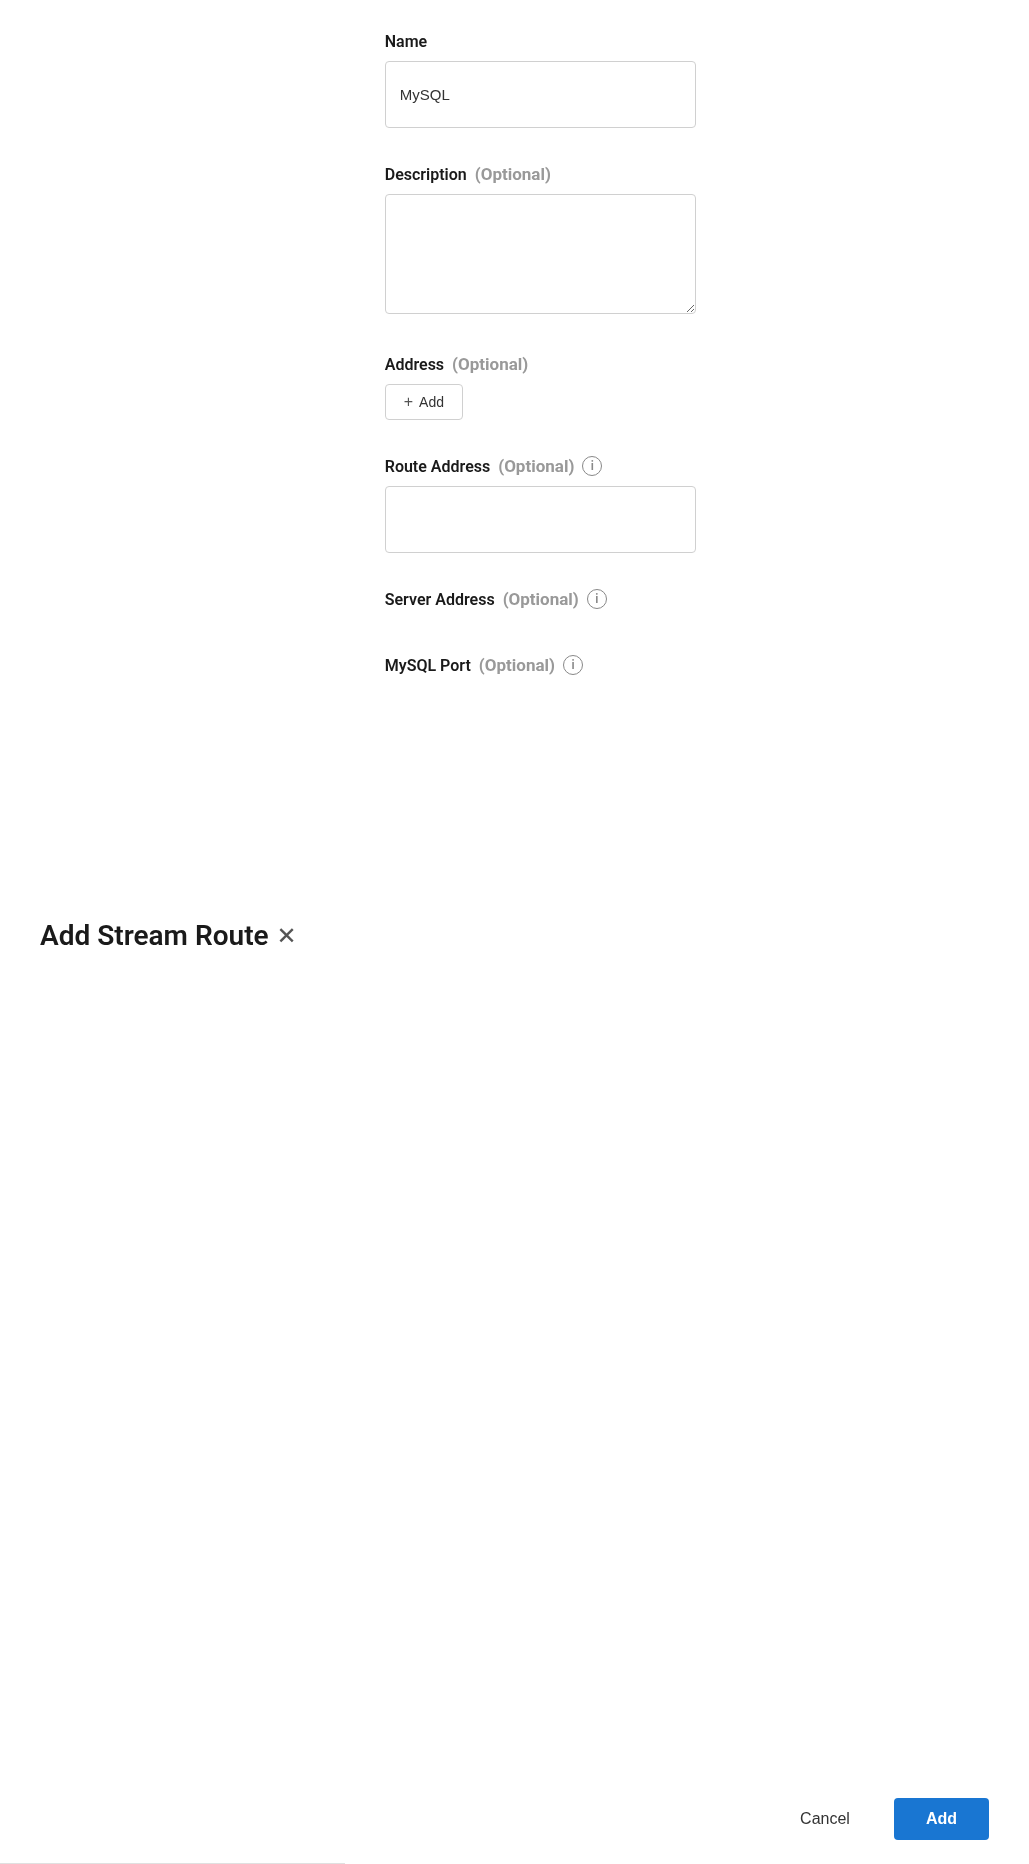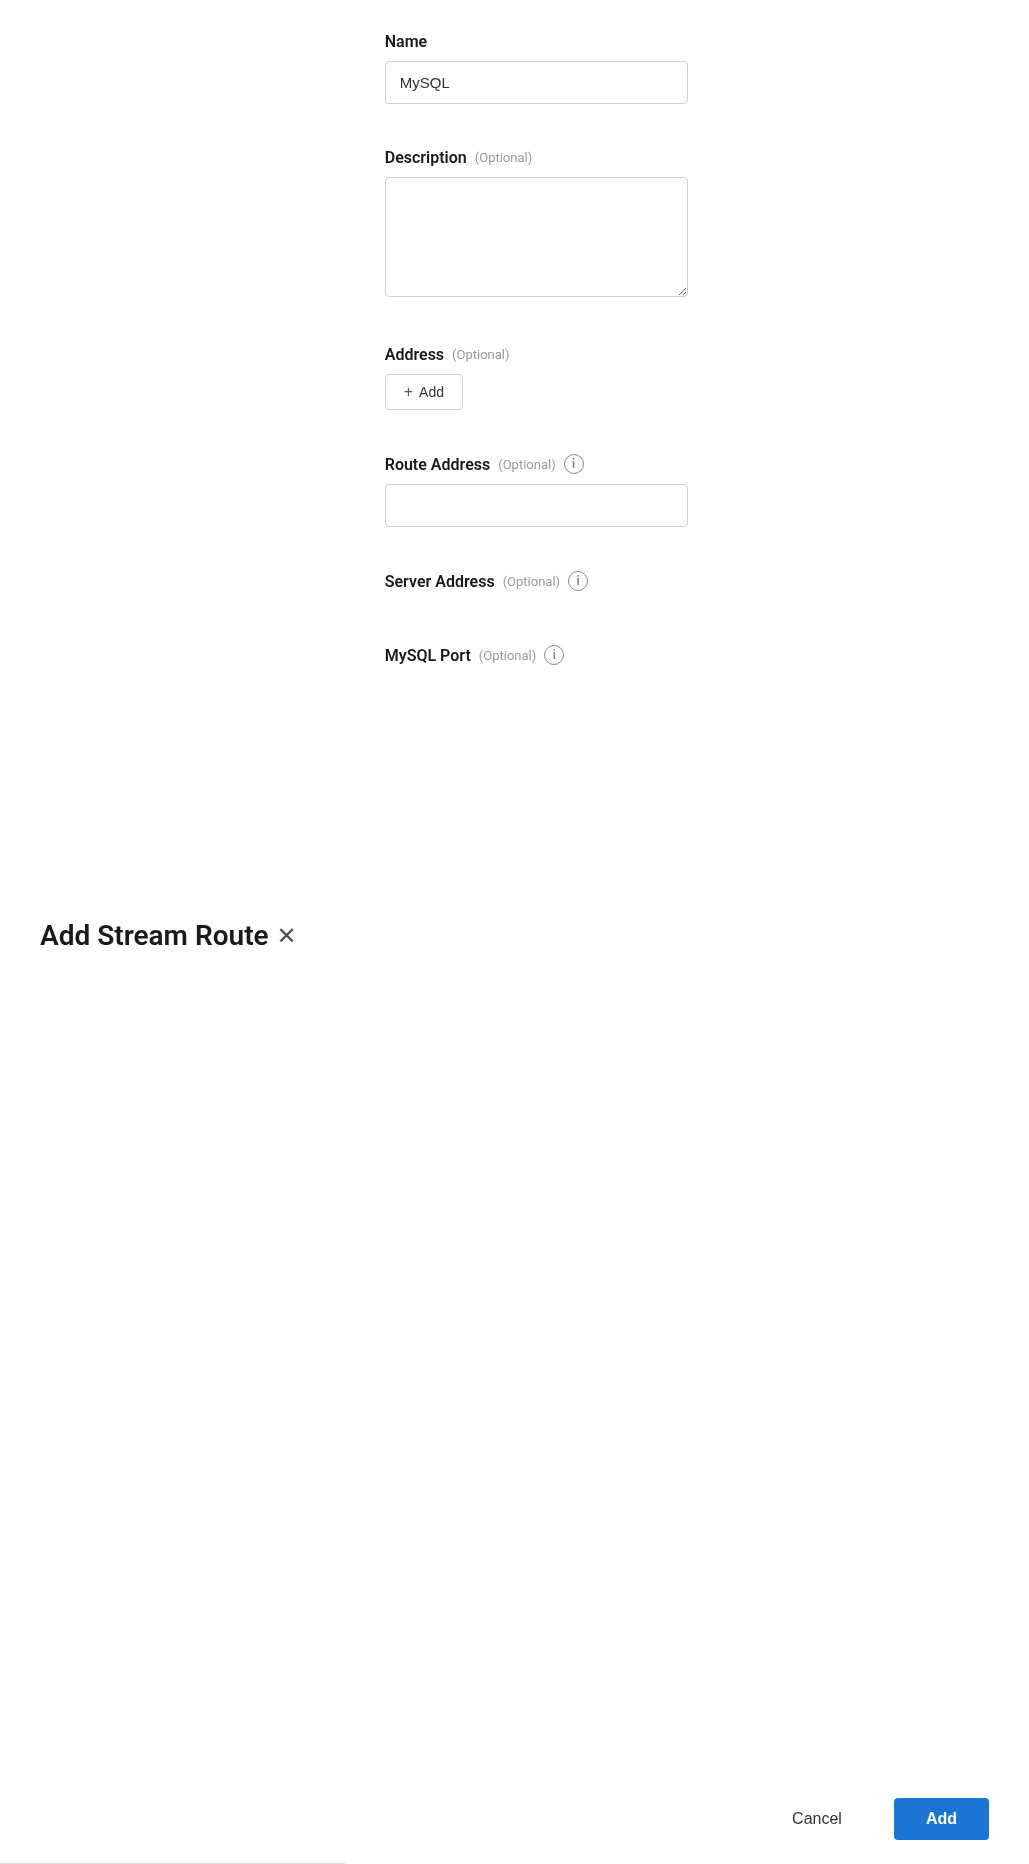--- a/index.html
+++ b/index.html
@@ -51,41 +51,41 @@
       display: flex;
       align-items: center;
       justify-content: center;
     }
 
     .dialog-body {
       padding: 32px 40px;
       flex: 1;
       display: flex;
       flex-direction: column;
-      gap: 16px;
+      gap: 8px;
     }
 
     .form-group {
       margin-bottom: 28px;
     }
 
     .form-label {
       display: flex;
       align-items: center;
       gap: 8px;
       margin-bottom: 10px;
       font-size: 16px;
       font-weight: 600;
       color: #1a1a1a;
     }
 
     .form-label-optional {
-      font-weight: 400;
+      font-weight: 700;
       color: #999;
-      font-size: 13px;
+      font-size: 17px;
     }
 
     .info-icon {
       display: inline-flex;
       align-items: center;
       justify-content: center;
       width: 20px;
       height: 20px;
       border: 1.5px solid #888;
       border-radius: 50%;
@@ -93,21 +93,21 @@
       font-size: 12px;
       font-weight: 600;
       cursor: pointer;
       flex-shrink: 0;
     }
 
     .form-input {
       width: 100%;
       border: 1px solid #d0d0d0;
       border-radius: 4px;
-      padding: 12px 14px;
+      padding: 24px 14px;
       font-size: 15px;
       color: #333;
       outline: none;
       background: #fff;
     }
 
     .form-textarea {
       width: 100%;
       border: 1px solid #d0d0d0;
       border-radius: 4px;
@@ -137,21 +137,21 @@
     .add-label-button .plus-icon {
       font-size: 16px;
       font-weight: 400;
       color: #555;
     }
 
     .dialog-footer {
       display: flex;
       justify-content: flex-end;
       align-items: center;
-      gap: 28px;
+      gap: 20px;
       padding: 24px 40px;
       margin-top: auto;
     }
 
     .cancel-button {
       background: none;
       border: none;
       padding: 12px 24px;
       font-size: 16px;
       color: #333;

